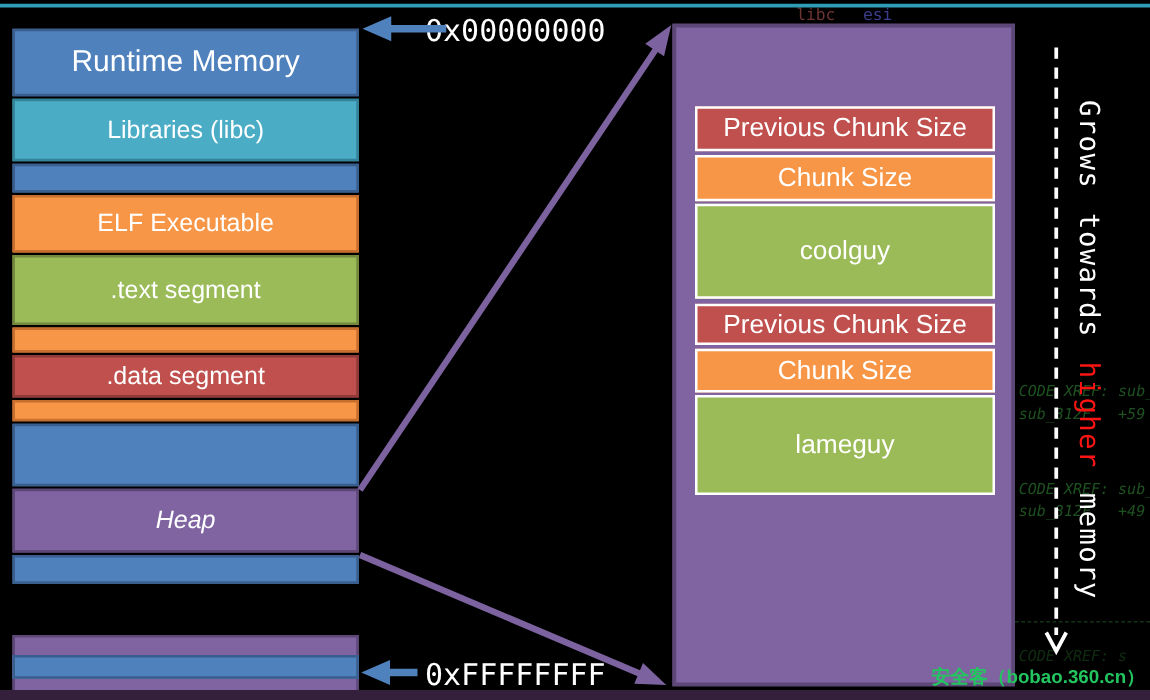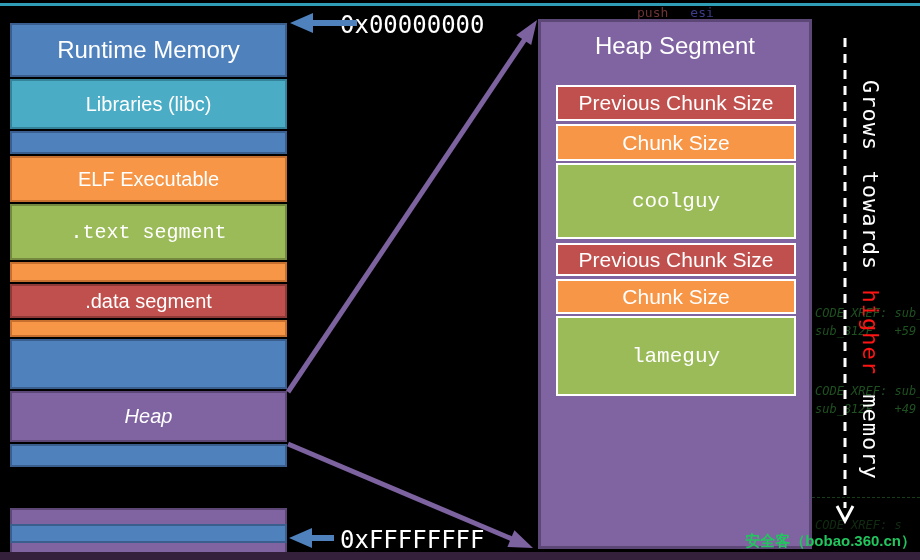--- a/index.html
+++ b/index.html
@@ -17,21 +17,21 @@
   .xref-sep{position:absolute;left:812px;top:497px;width:108px;border-top:1px dashed var(--xref-green);
             opacity:0.5;z-index:0;}
   .bottom-strip{position:absolute;left:0;top:552px;width:920px;height:8px;background:#34203a;z-index:4;}
 
   
   .blk{position:absolute;left:10px;width:277px;box-sizing:border-box;border:2px solid;
        display:flex;align-items:center;justify-content:center;color:#fff;font-size:20px;z-index:2;}
   .c-blue{background:var(--blue);border-color:var(--blue-border);}
   .c-teal{background:var(--teal);border-color:var(--teal-border);}
   .c-orange{background:var(--orange);border-color:var(--orange-border);}
-  .c-green{background:var(--green);border-color:var(--green-border);font-family:Liberation Mono, monospace;}
+  .c-green{background:var(--green);border-color:var(--green-border);}
   .c-red{background:var(--red);border-color:var(--red-border);}
   .c-purple{background:var(--purple);border-color:var(--purple-border);font-style:italic;}
 
   
   .heapbox{position:absolute;left:538px;top:19px;width:274px;height:530px;box-sizing:border-box;
            background:var(--purple);border:3px solid var(--purple-border);z-index:2;}
   .heap-title{margin-top:10px;text-align:center;color:#fff;font-size:24px;}
   .hrow{position:absolute;left:15px;width:240px;box-sizing:border-box;border:2px solid;
         display:flex;align-items:center;justify-content:center;color:#fff;font-size:21px;}
 
@@ -49,21 +49,21 @@
   svg.overlay{position:absolute;left:0;top:0;z-index:3;pointer-events:none;}
 </style>
 </head>
 <body>
 
 <div class="stage">
 
   <div class="topline"></div>
 
   <div class="bg-disasm">
-    <span class="mn">push</span><span class="op">esi</span>
+    <span class="mn">libc</span><span class="op">esi</span>
   </div>
   <span class="xref" style="left:815px;top:306px;">CODE XREF: sub_8</span>
   <span class="xref" style="left:815px;top:324px;">sub_812F   +59</span>
   <span class="xref" style="left:815px;top:384px;">CODE XREF: sub_8</span>
   <span class="xref" style="left:815px;top:402px;">sub_812F   +49</span>
   <div class="xref-sep"></div>
   <span class="xref" style="left:815px;top:518px;opacity:0.35;">CODE XREF: s</span>
 
   <div class="blk c-blue" style="top:23px;height:54px;font-size:24px;">Runtime Memory</div>
   <div class="blk c-teal" style="top:79px;height:50px;">Libraries (libc)</div>
@@ -73,21 +73,20 @@
   <div class="blk c-orange" style="top:262px;height:20px;"></div>
   <div class="blk c-red" style="top:284px;height:34px;">.data segment</div>
   <div class="blk c-orange" style="top:320px;height:17px;"></div>
   <div class="blk c-blue" style="top:339px;height:50px;"></div>
   <div class="blk c-purple" style="top:391px;height:51px;">Heap</div>
   <div class="blk c-blue" style="top:444px;height:23px;"></div>
   <div class="blk c-purple" style="top:469px;height:53px;margin-top:39px;">Stack</div>
   <div class="blk c-blue" style="top:524px;height:19px;"></div>
 
   <div class="heapbox">
-    <div class="heap-title">Heap Segment</div>
     <div class="hrow c-red" style="top:63px;height:36px;">Previous Chunk Size</div>
     <div class="hrow c-orange" style="top:102px;height:37px;">Chunk Size</div>
     <div class="hrow c-green" style="top:141px;height:76px;">coolguy</div>
     <div class="hrow c-red" style="top:221px;height:33px;">Previous Chunk Size</div>
     <div class="hrow c-orange" style="top:257px;height:35px;">Chunk Size</div>
     <div class="hrow c-green" style="top:294px;height:80px;">lameguy</div>
   </div>
 
   <div class="addr" style="left:340px;top:11px;">0x00000000</div>
   <div class="addr" style="left:340px;top:526px;">0xFFFFFFFF</div>

